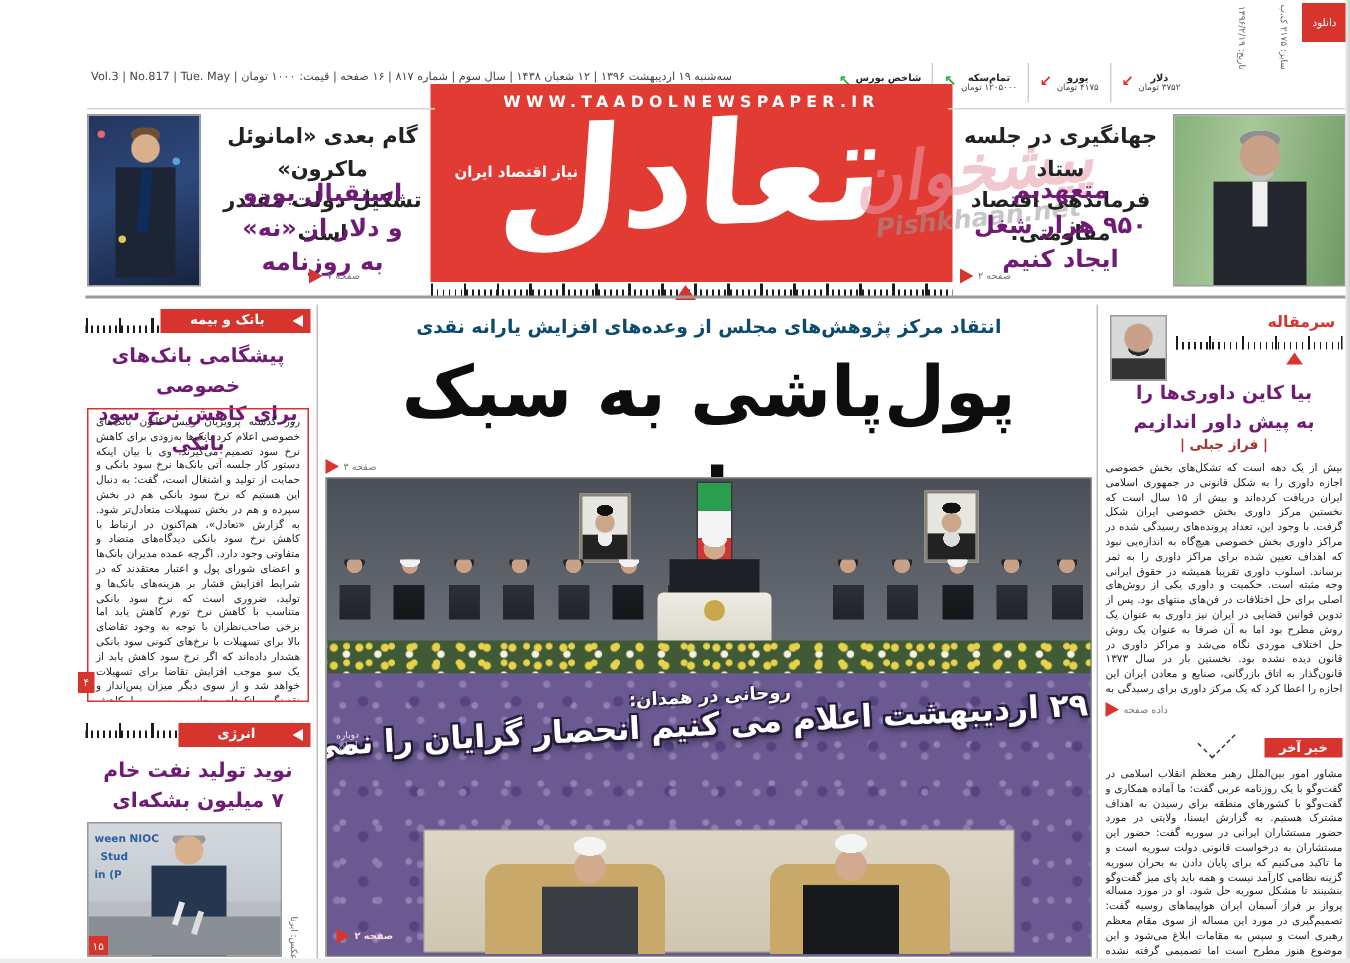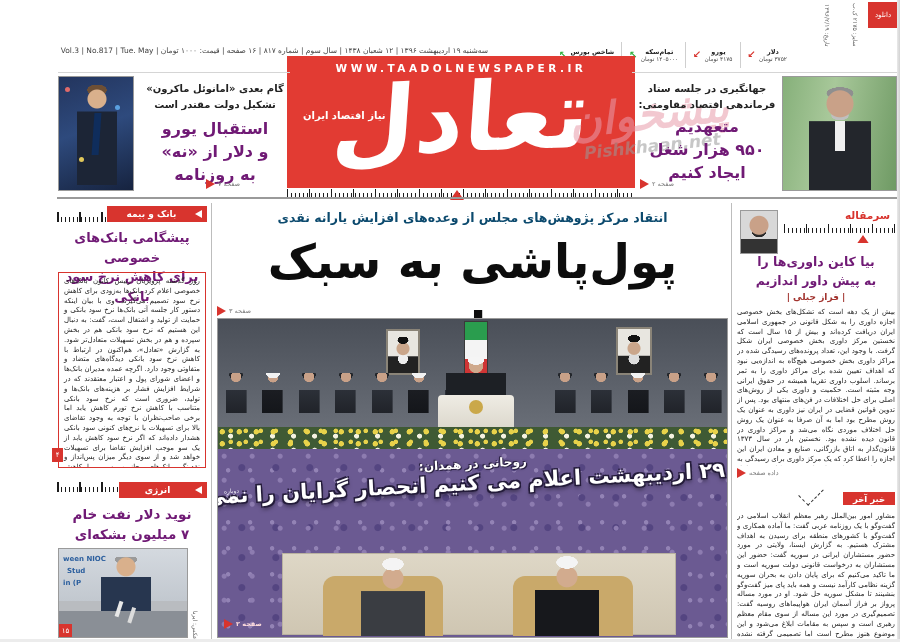--- a/index.html
+++ b/index.html
@@ -23,21 +23,21 @@
   }
   .redbar { background:#d8342e; color:#fff; display:flex; align-items:center;
     gap:4px; padding:0 5px; height:16px; }
   .redbar .lbl { font-size:9px; font-weight:bold; flex:1; text-align:center; }
   .arr-left { width:0; height:0; border-top:4px solid transparent; border-bottom:4px solid transparent;
     border-right:7px solid #fff; }
   .pgmark { display:flex; direction:ltr; align-items:center; gap:3px; }
   .pgmark .tri { width:0; height:0; border-top:5px solid transparent; border-bottom:5px solid transparent;
     border-left:9px solid #d8342e; }
   .pgmark b { font-size:6.5px; color:#777; font-weight:normal; }
-  .kicker { font-size:10px; font-weight:bold; color:#222; line-height:1.55;text-align:center; }
+  .kicker { font-size:14px; font-weight:bold; color:#222; line-height:1.55;text-align:center; }
   .story-hl { font-weight:700; color:#701a75; }
   .photo-frame { border:1px solid #9a9a9a; overflow:hidden; }
   .tab-red { background:#d8342e; color:#fff; font-size:7px; display:flex;
     align-items:center; justify-content:center; }
 
   
   .ticker { display:flex; direction:rtl; }
   .ticker .item { display:flex; align-items:center; gap:3px; padding:0 7px;
     border-left:1px solid #cfcfcf; }
   .ticker .item:last-child { border-left:none; }
@@ -225,21 +225,21 @@
 
   <div class="abs" style="left:57px;top:482px;width:150px;">
     <div style="display:flex;direction:rtl;align-items:flex-start;height:16px;">
       <div class="redbar" style="width:88px;">
         <span class="arr-left"></span>
         <span class="lbl">انرژی</span>
       </div>
       <div class="ticks" style="width:62px;height:10px;"></div>
     </div>
     <div class="story-hl c" style="font-size:13.5px;line-height:1.5;margin-top:6px;">
-      <div>نوید دلار نفت خام</div>
+      <div>نوید تولید نفت خام</div>
       <div>۷ میلیون بشکه‌ای</div>
     </div>
   </div>
   <div class="abs photo-frame" style="left:58px;top:548px;width:130px;height:90px;background:#b9bcc0;">
     <div class="abs" style="left:0;top:0;width:130px;height:52px;background:linear-gradient(#d4d9df,#c2c8cf);"></div>
     <div class="abs" style="left:4px;top:6px;font-size:7px;font-weight:bold;color:#2c5f9e;direction:ltr;">ween NIOC</div>
     <div class="abs" style="left:8px;top:18px;font-size:7px;font-weight:bold;color:#2c5f9e;direction:ltr;">Stud</div>
     <div class="abs" style="left:4px;top:30px;font-size:7px;font-weight:bold;color:#2c5f9e;direction:ltr;">in (P</div>
     <div class="abs" style="left:42px;top:8px;width:50px;height:82px;background:
       radial-gradient(circle at 50% 12%, #d9b08c 9px, transparent 10px),

